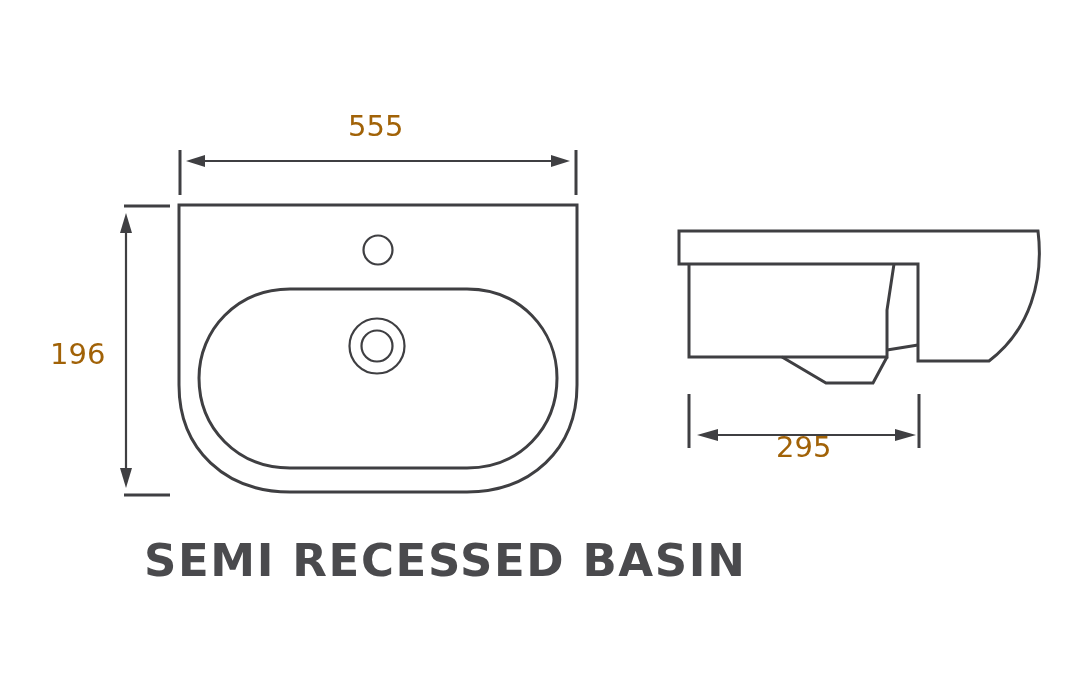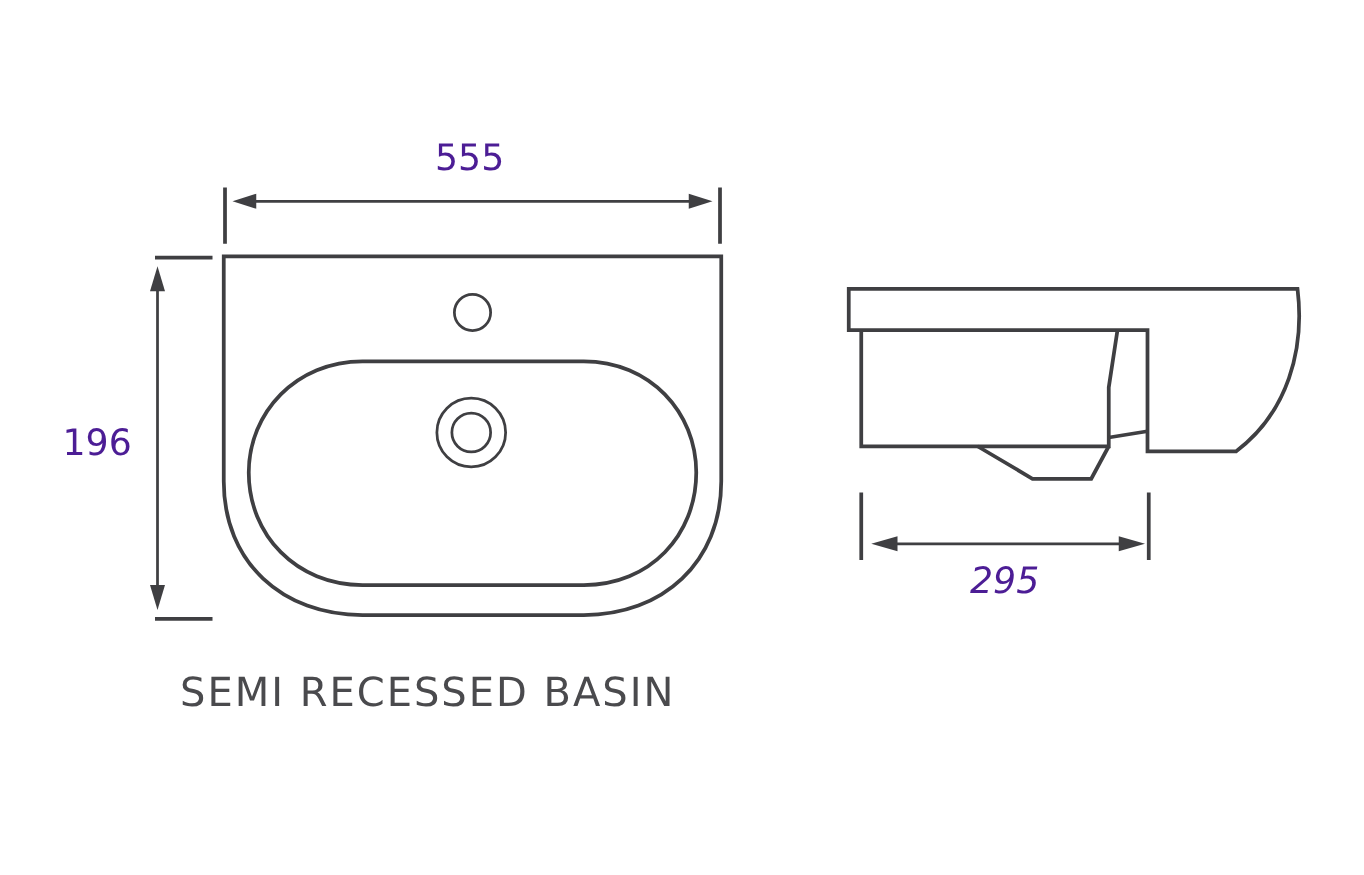--- a/index.html
+++ b/index.html
@@ -18,36 +18,36 @@
       position: absolute;
       left: 0;
       top: 0;
       width: 1091px;
       height: 700px;
     }
     .dim-label {
       position: absolute;
       font-family: "DejaVu Sans", "Liberation Sans", sans-serif;
       font-size: 29px;
-      color: #4c1d95;
+      color: #a16207;
       font-weight: normal;
       letter-spacing: 0px;
       line-height: 1;
       white-space: nowrap;
     }
     #label-width { left: 348px; top: 112px; }
     #label-height { left: 50px; top: 340px; }
-    #label-depth { left: 776px; top: 450px; font-style: italic; }
+    #label-depth { left: 776px; top: 433px; }
     #caption {
       position: absolute;
       left: 144px;
       top: 538px;
       font-family: "DejaVu Sans", "Liberation Sans", sans-serif;
-      font-weight: normal;
-      font-size: 32px;
+      font-weight: bold;
+      font-size: 45px;
       color: #4a4a4d;
       letter-spacing: 1.6px;
       line-height: 1;
       white-space: nowrap;
     }
     .stroke { fill: none; stroke: #3f3f42; stroke-width: 3; stroke-linejoin: miter; }
     .thin { fill: none; stroke: #3f3f42; stroke-width: 2.2; }
     .arrow { fill: #3f3f42; }
   </style>
 </head>

